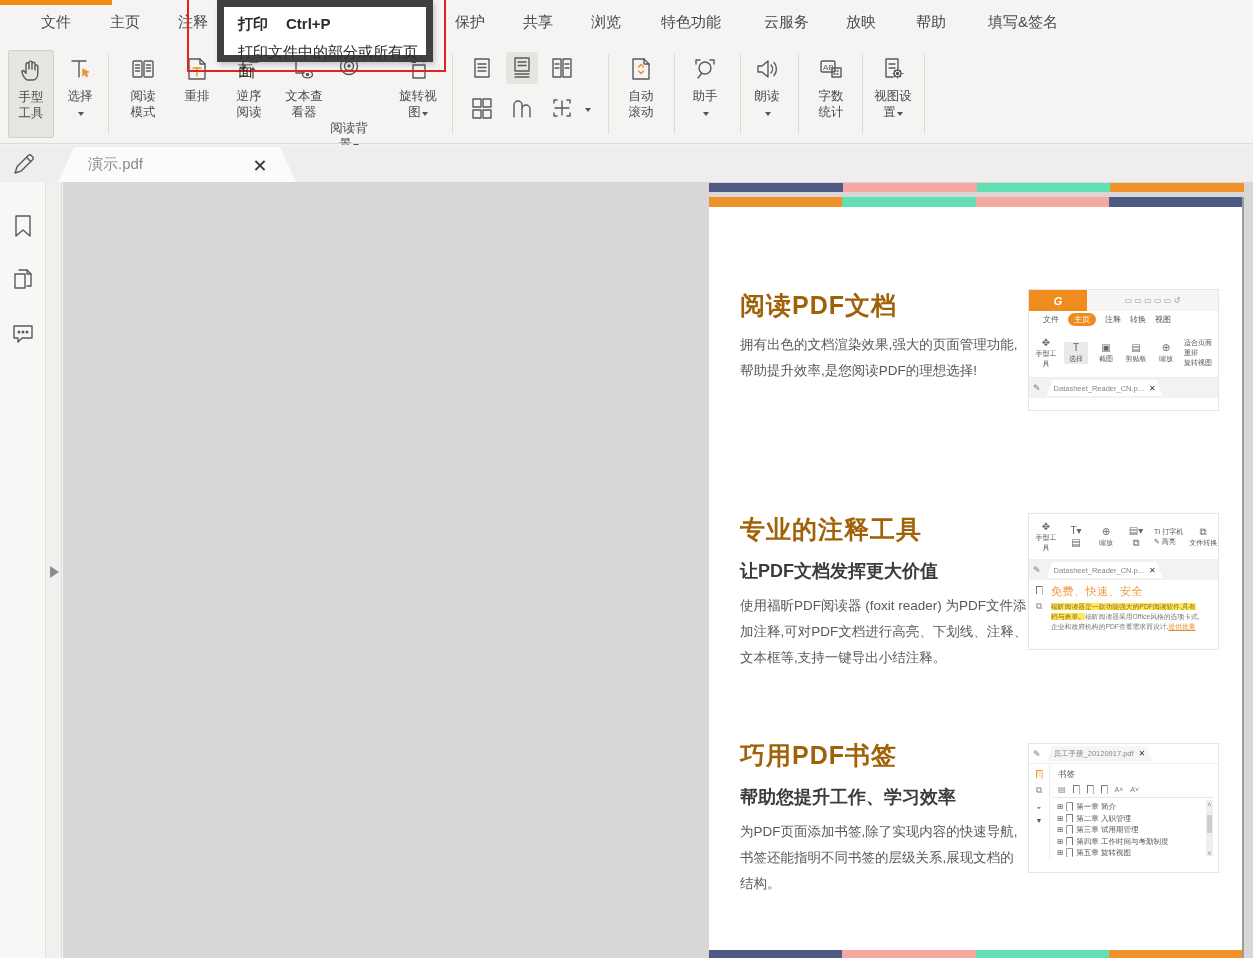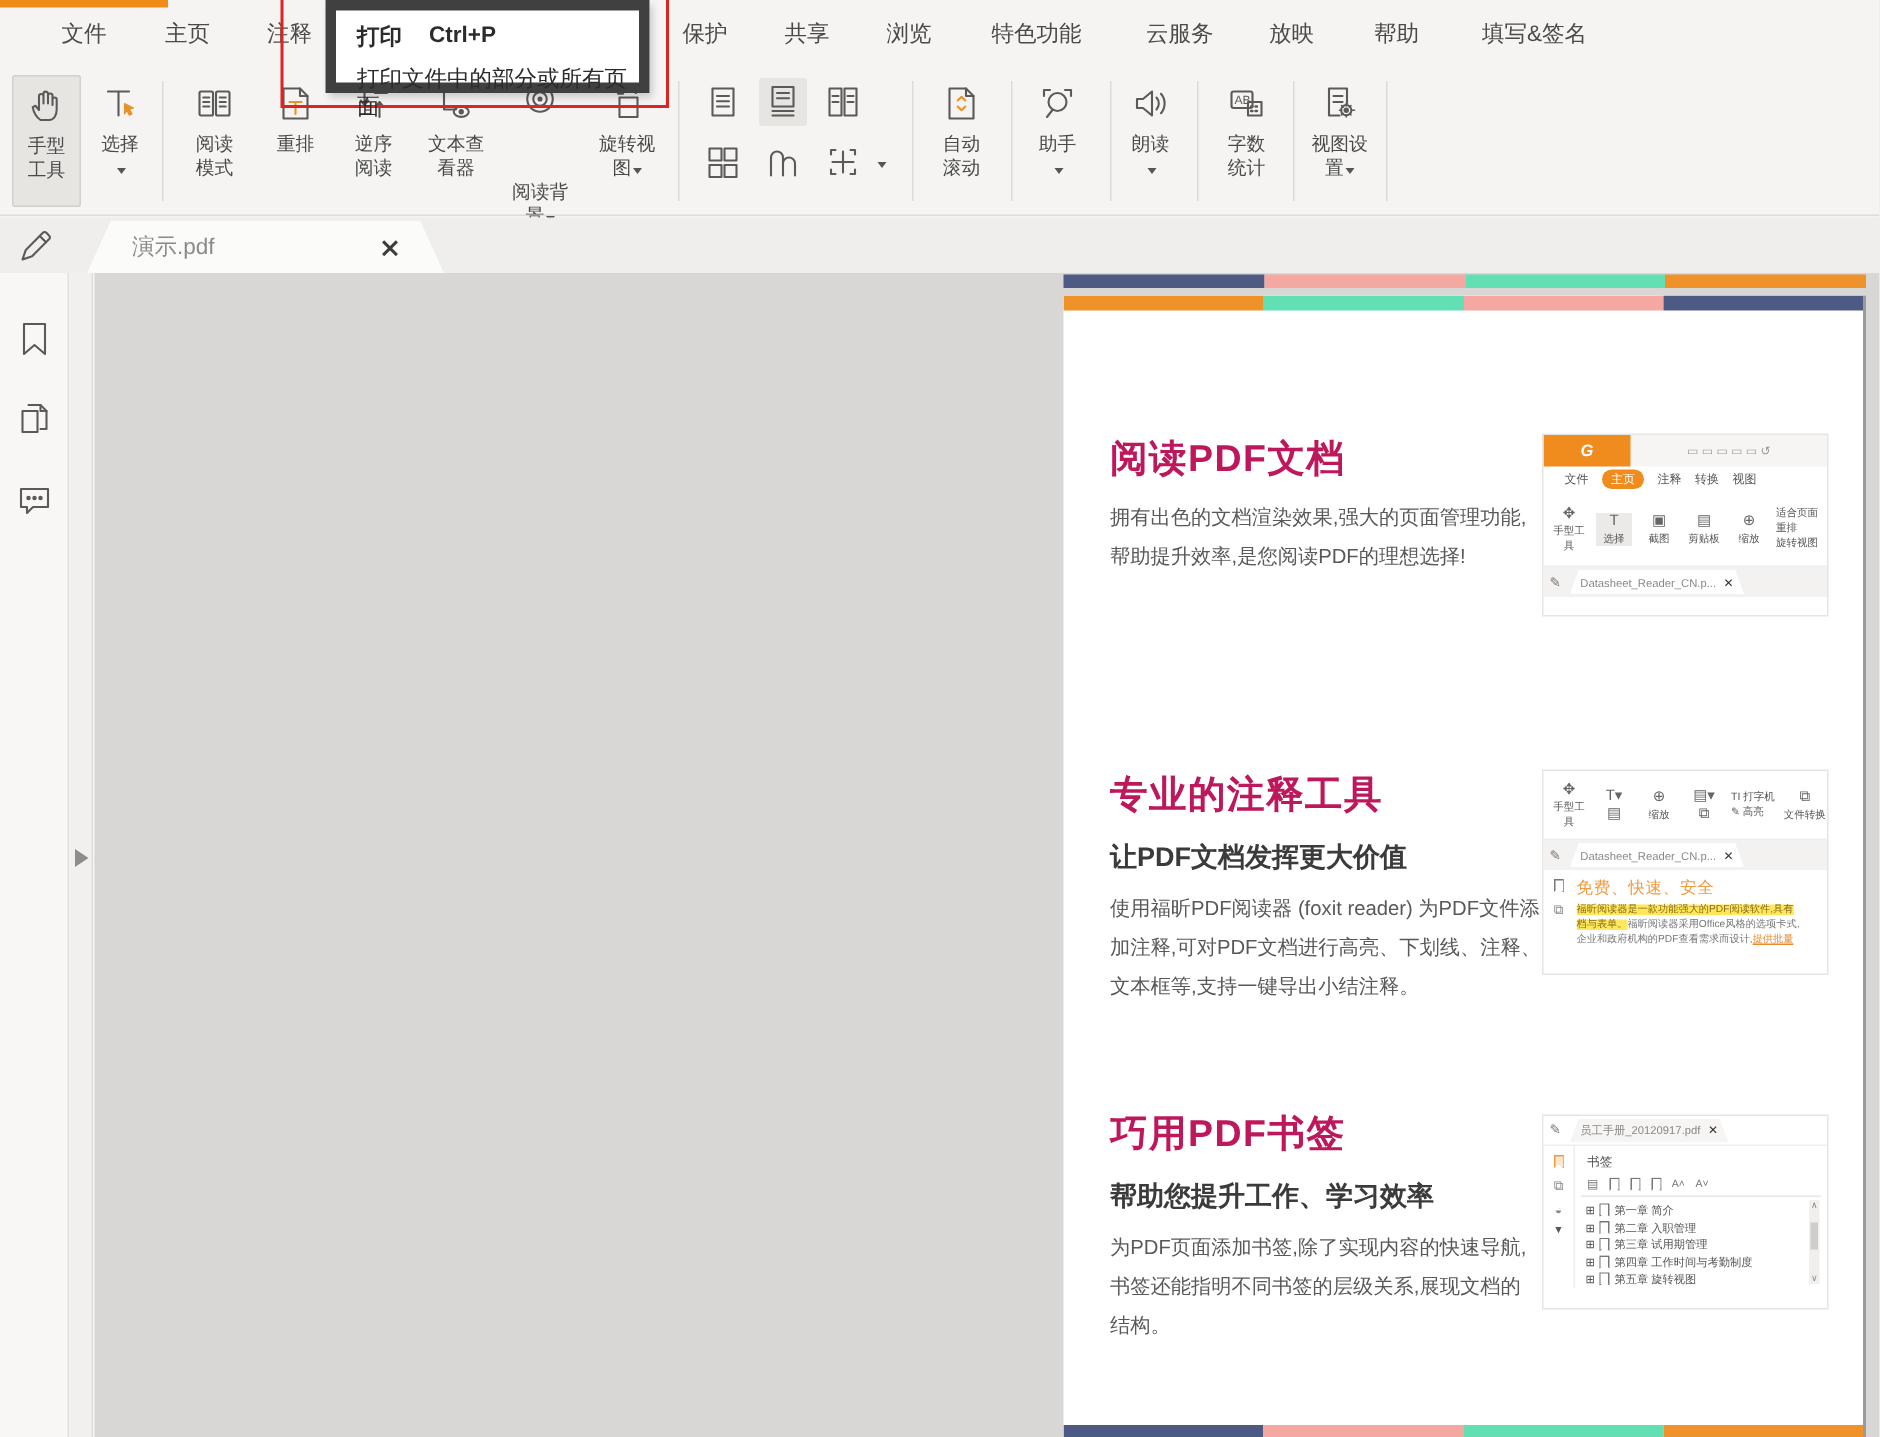--- a/index.html
+++ b/index.html
@@ -48,21 +48,21 @@
 
   .strip { display:flex; }
   .strip > i { flex:1; height:100%; }
   .c-orange{background:#f0922a;} .c-teal{background:#63dfb4;} .c-pink{background:#f5a8a2;} .c-navy{background:#4d5b84;}
   .prev-strip { position:absolute; left:646px; top:1px; width:535px; height:9px; }
   .page { position:absolute; left:646px; top:15px; width:535px; height:761px; background:#ffffff; border-right:2px solid #9b9b9b; overflow:hidden; }
   .page-strip-top { position:absolute; left:0; top:0; width:100%; height:10px; }
   .page-strip-bottom { position:absolute; left:0; bottom:0; width:100%; height:8px; }
 
   .sec { position:absolute; left:31px; width:300px; }
-  .sec .h1 { font-size:25px; font-weight:bold; color:#be185d; letter-spacing:1px; }
+  .sec .h1 { font-size:25px; font-weight:bold; color:#a16207; letter-spacing:1px; }
   .sec .h2 { font-size:18px; font-weight:bold; color:#3b3b3b; margin-top:13px; }
   .sec .body { font-size:13.5px; color:#595959; line-height:26px; margin-top:10px; }
   .sec1{top:92px;} .sec1 .body{width:282px;}
   .sec2{top:316px;} .sec2 .body{width:288px;}
   .sec3{top:542px;} .sec3 .body{width:280px;}
 
   
   .thumb { position:absolute; left:319px; width:191px; background:#fff; border:1px solid #e7e5e2; overflow:hidden; font-size:7px; color:#666; }
   .th1{top:92px; height:122px;} .th2{top:316px; height:137px;} .th3{top:546px; height:130px;}
   .m-titlebar{height:21px; display:flex; background:#f6f5f3;}
@@ -183,21 +183,21 @@
           <svg class="ic" width="26" height="26" viewBox="0 0 26 26">
               <path d="M5 4v13h8"></path>
               <path d="M5 4h12"></path>
               <ellipse cx="16.5" cy="18.5" rx="5" ry="3.4"></ellipse>
               <circle cx="16.5" cy="18.5" r="1.1" fill="#5a5a5a"></circle>
             </svg>
         </span>
         <span class="tlabel" style="width:42px;">文本查看器</span>
       </div>
 
-      <div class="tbtn" style="left:334px;width:52px;gap:36px;">
+      <div class="tbtn" style="left:323px;width:52px;gap:36px;">
         <span class="ticon">
           <svg class="ic" width="26" height="26" viewBox="0 0 26 26">
               <circle cx="13" cy="12" r="8.5"></circle>
               <circle cx="13" cy="12" r="4.5"></circle>
               <circle cx="13" cy="12" r="1" fill="#5a5a5a"></circle>
             </svg>
         </span>
         <span class="tlabel" style="width:42px;"><span>阅读背景</span><span class="caret"></span></span>
       </div>
 

